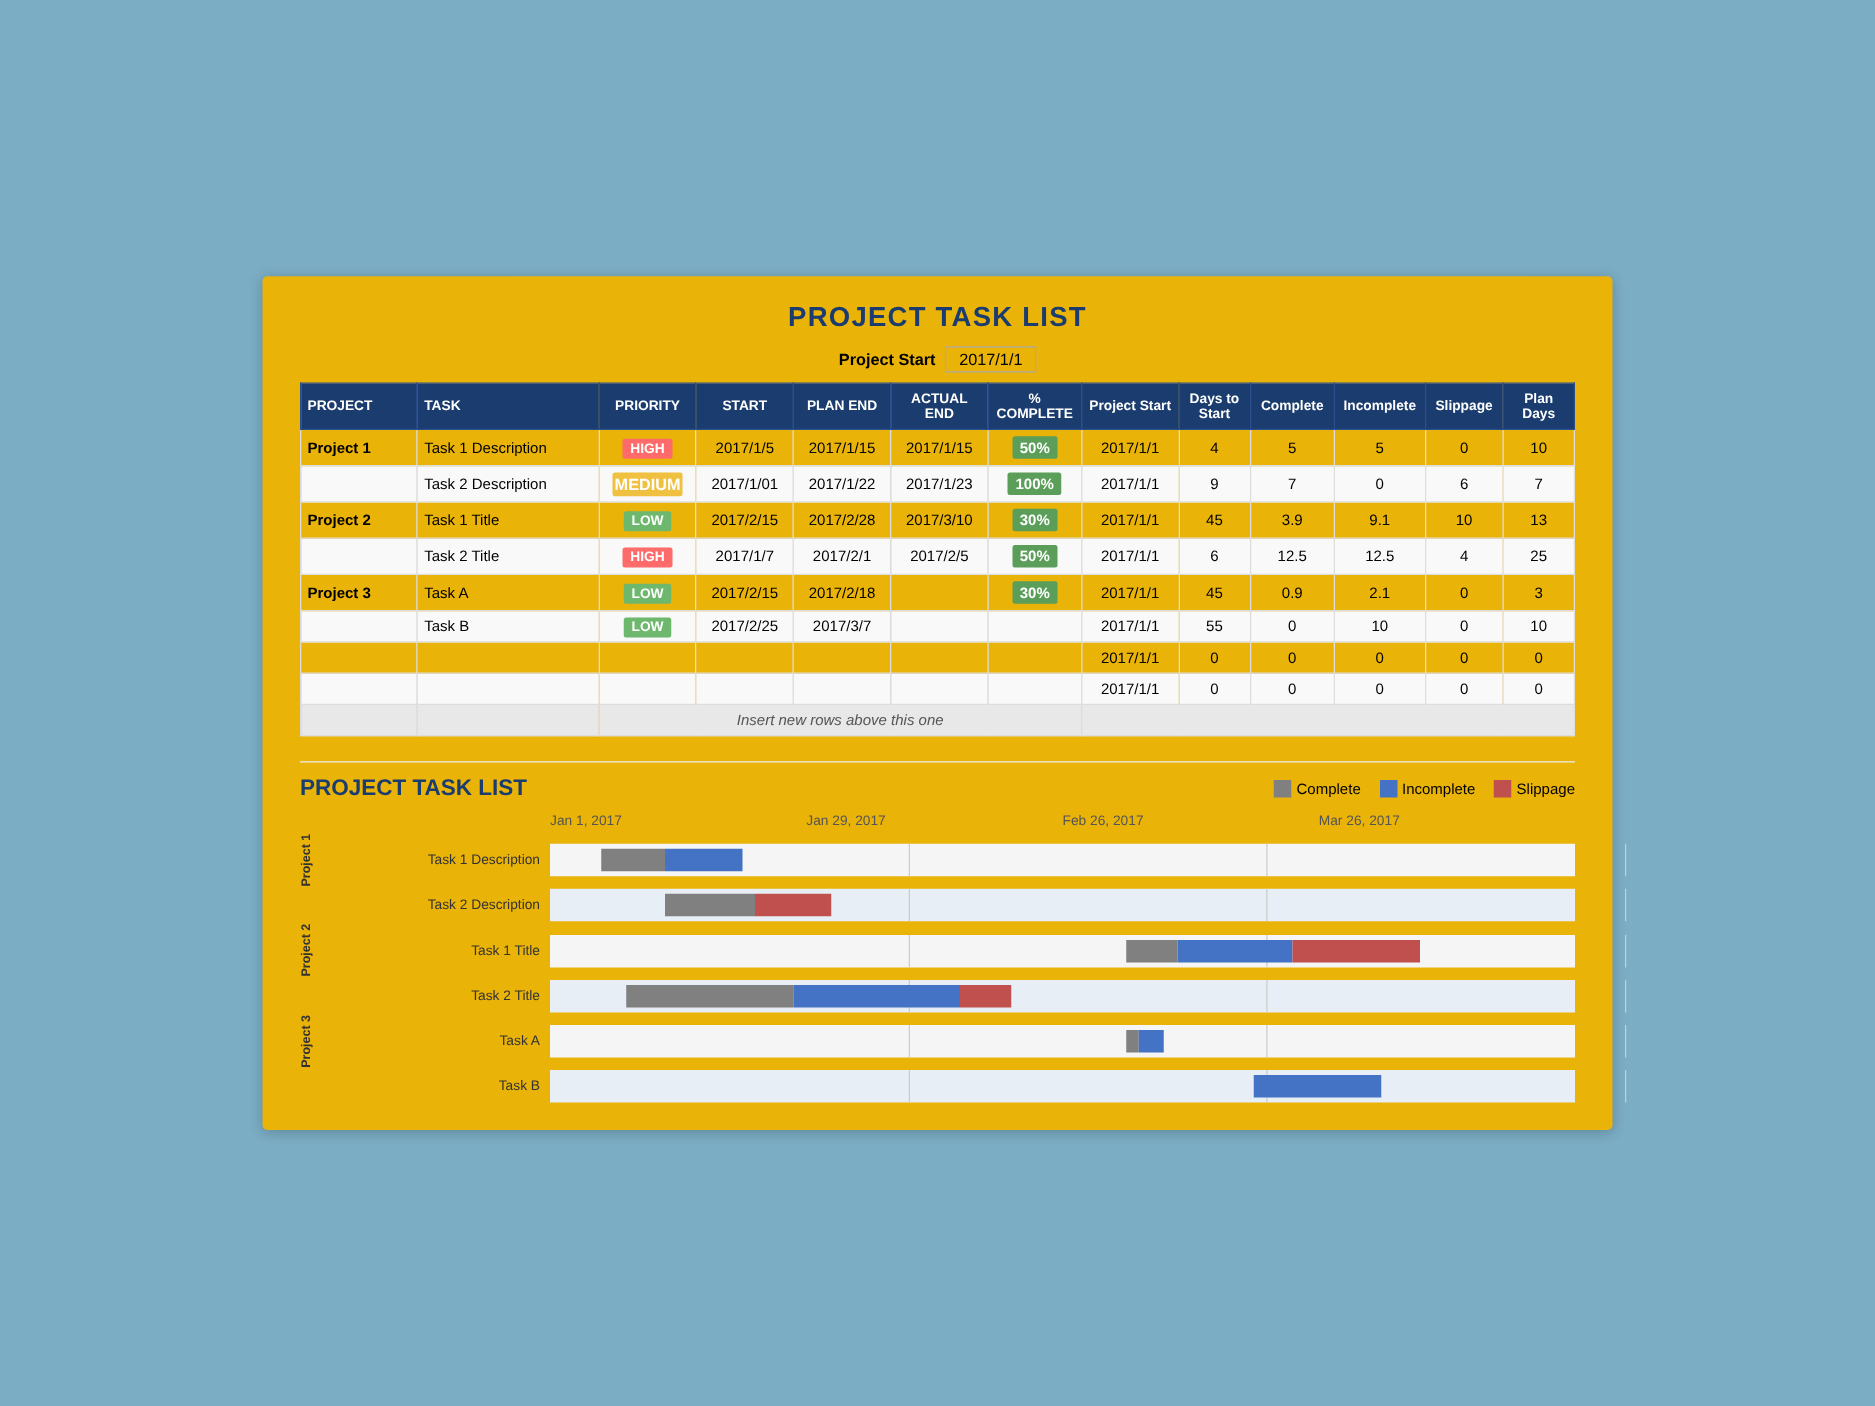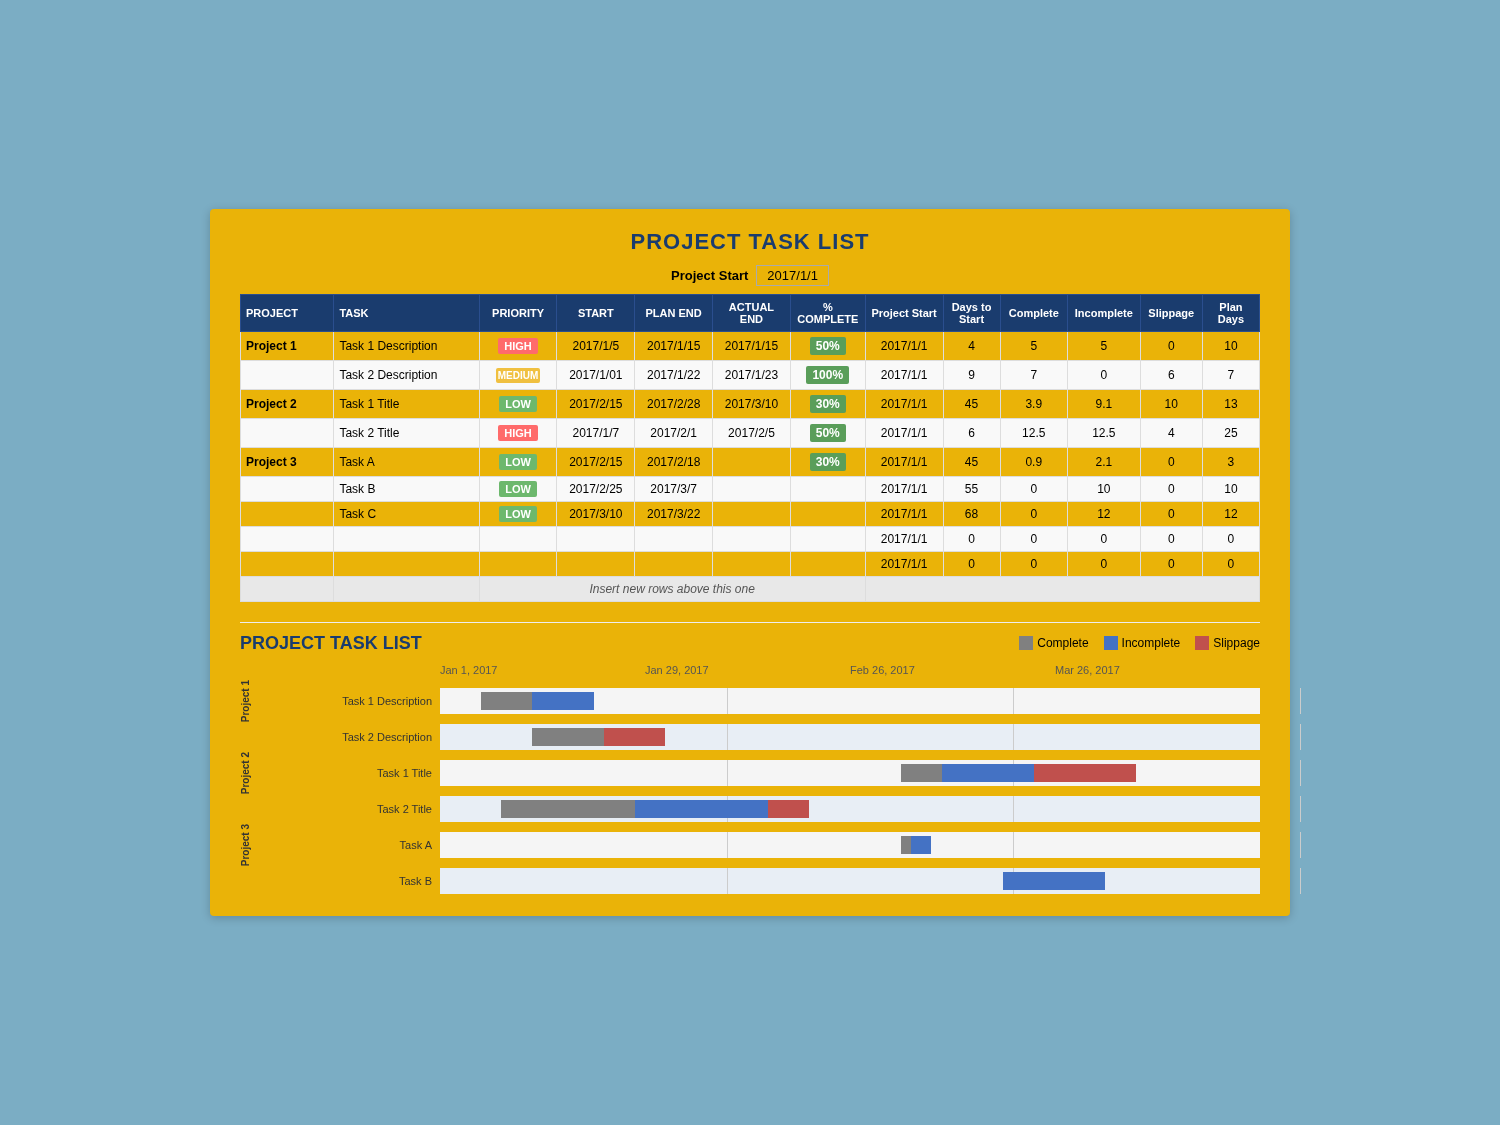--- a/index.html
+++ b/index.html
@@ -89,21 +89,21 @@
       border-radius: 2px;
       font-weight: bold;
       font-size: 11px;
     }
     .priority-medium {
       background-color: #f0c040;
       color: white;
       padding: 2px 2px;
       border-radius: 2px;
       font-weight: bold;
-      font-size: 10px;
+      font-size: 13px;
     }
     .priority-low {
       background-color: #6db86d;
       color: white;
       padding: 2px 6px;
       border-radius: 2px;
       font-weight: bold;
       font-size: 11px;
     }
     .pct-cell {
@@ -339,35 +339,20 @@
     <td></td>
     <td>2017/1/1</td>
     <td>55</td>
     <td>0</td>
     <td>10</td>
     <td>0</td>
     <td>10</td>
   </tr>
           <tr>
     <td class="left "></td>
-    <td class="left">Task C</td>
-    <td><span class="priority-low">LOW</span></td>
-    <td>2017/3/10</td>
-    <td>2017/3/22</td>
-    <td></td>
-    <td></td>
-    <td>2017/1/1</td>
-    <td>68</td>
-    <td>0</td>
-    <td>12</td>
-    <td>0</td>
-    <td>12</td>
-  </tr>
-          <tr>
-    <td class="left "></td>
     <td class="left"></td>
     <td></td>
     <td></td>
     <td></td>
     <td></td>
     <td></td>
     <td>2017/1/1</td>
     <td>0</td>
     <td>0</td>
     <td>0</td>

